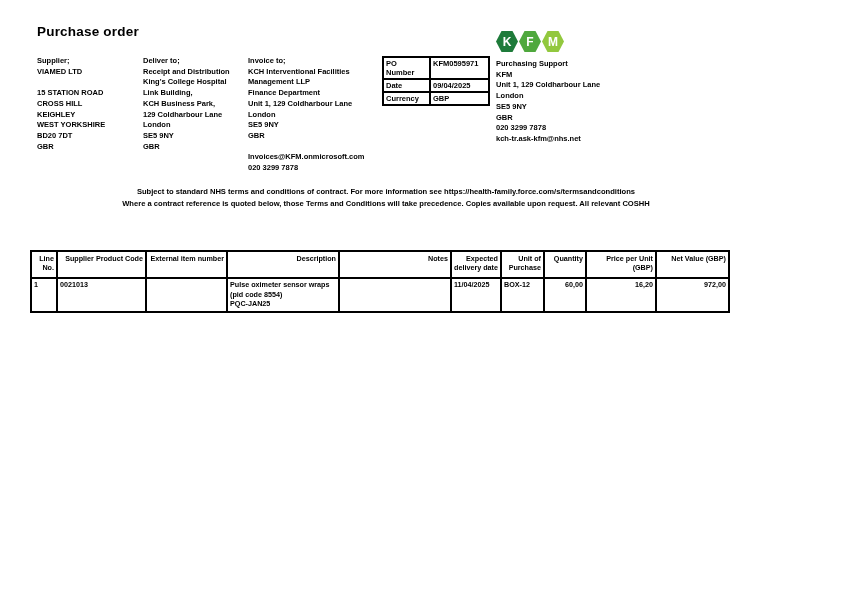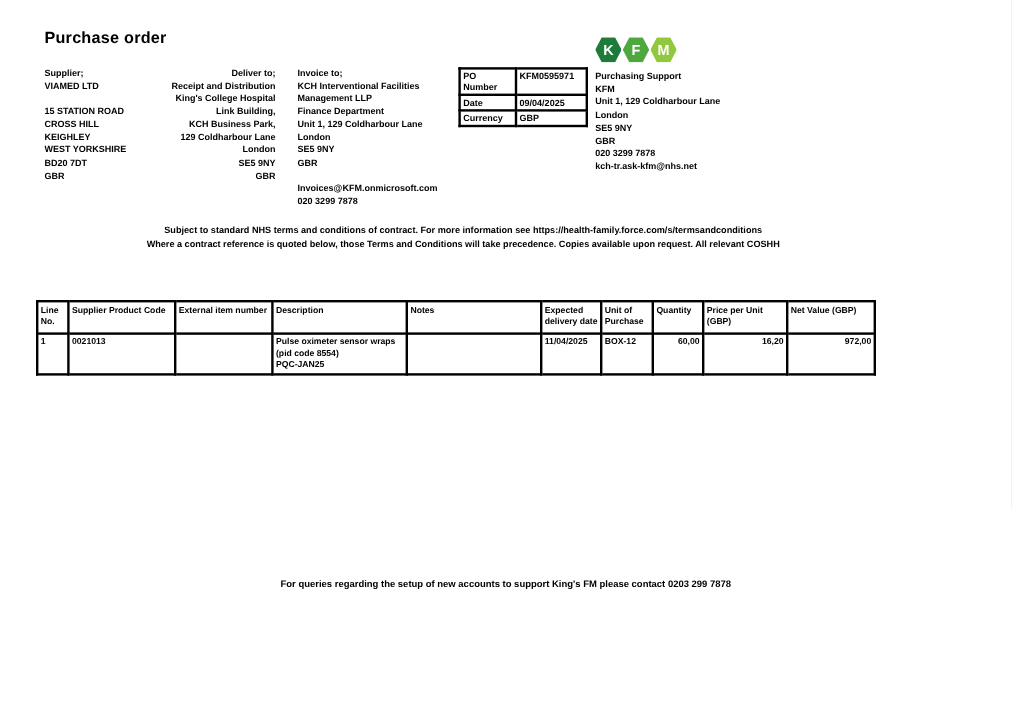--- a/index.html
+++ b/index.html
@@ -7,21 +7,21 @@
   #page {
     position:relative; width:843px; height:596px; background:#ffffff;
     font-family:"Liberation Sans", sans-serif; color:#000; font-weight:700;
     overflow:hidden; margin:0 auto;
   }
   .abs { position:absolute; }
   #doc-title { left:37px; top:24px; font-size:13.5px; font-weight:800; letter-spacing:0.2px; }
   .blk { font-size:7.5px; line-height:10.7px; white-space:nowrap; }
   .blk .spacer { height:10.7px; }
   #supplier-block { left:37px; top:56px; }
-  #deliver-block  { left:143px; top:56px;text-align:right; }
+  #deliver-block  { left:143px; top:56px; }
   #invoice-block  { left:248px; top:56px; }
 
   
   #po-table { left:382px; top:56px; border-collapse:collapse; table-layout:fixed;padding-left:48px; }
   #po-table td {
     border:2px solid #000; font-size:7.5px; font-weight:700;
     padding:1px 2px; vertical-align:top; line-height:9px;
   }
   #po-table .lbl { width:47px; }
   #po-table .val { width:59px;border-radius:10px; }
@@ -40,21 +40,21 @@
 
   
   #terms { left:33px; top:186px; width:706px; text-align:center; font-size:7.6px; line-height:12px; font-weight:700; }
 
   
   #order-table { left:30px; top:250px; border-collapse:collapse; table-layout:fixed; width:698px; }
   #order-table th, #order-table td {
     border:2px solid #000; font-size:7.2px; font-weight:700; vertical-align:top;
     padding:1px 2px; line-height:9px; overflow:hidden;
   }
-  #order-table th { text-align:left; vertical-align:top; padding-top:2px; }
+  #order-table th { text-align:right; vertical-align:top; padding-top:2px; }
   #order-table thead tr { height:27px; }
   #order-table tbody tr { height:34px; }
   #order-table td.num { text-align:right; }
   #order-table td.desc div { line-height:9.5px; }
 
   
   #total-table { left:585px; top:317px; border-collapse:collapse; table-layout:fixed; }
   #total-table td { border:2px solid #000; font-size:7.2px; font-weight:700; padding:1px 2px; line-height:9px; }
   #total-table .lbl { width:70px; }
   #total-table .val { width:73px; text-align:right; }
@@ -189,16 +189,15 @@
         <td>BOX-12</td>
         <td class="num">60,00</td>
         <td class="num">16,20</td>
         <td class="num">972,00</td>
       </tr>
     </tbody>
   </table>
 
 
   <div id="footer" class="abs">
-    <div>For queries regarding the setup of new accounts to support King's FM please contact 0203 299 7878</div>
   </div>
 
 </div>
 
 </body></html>

